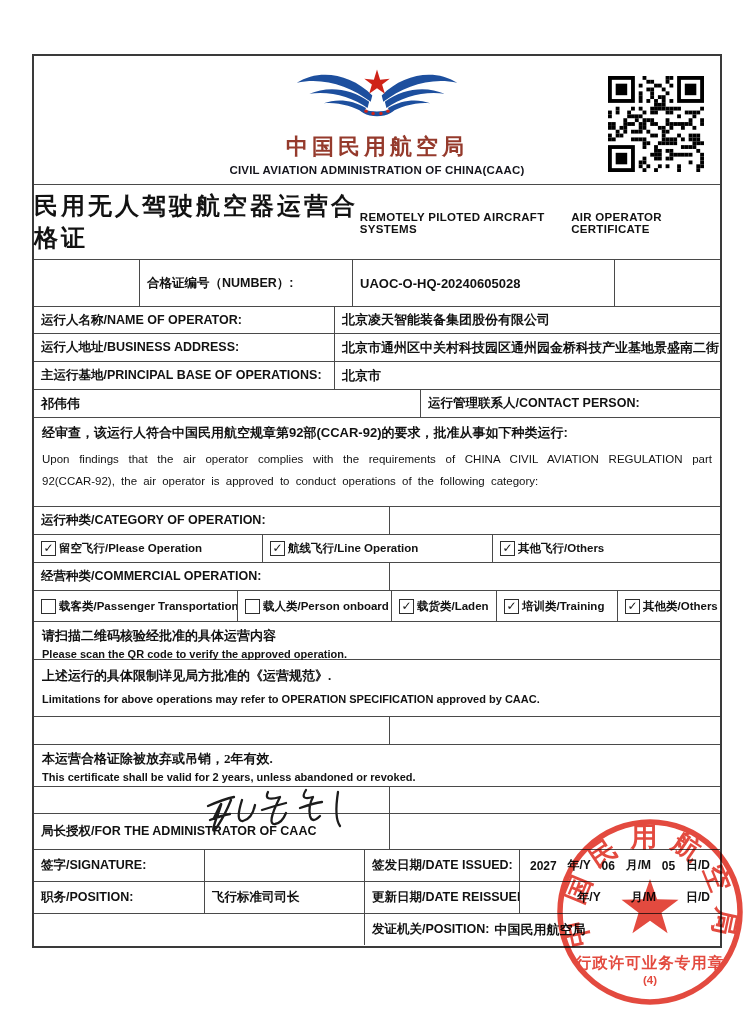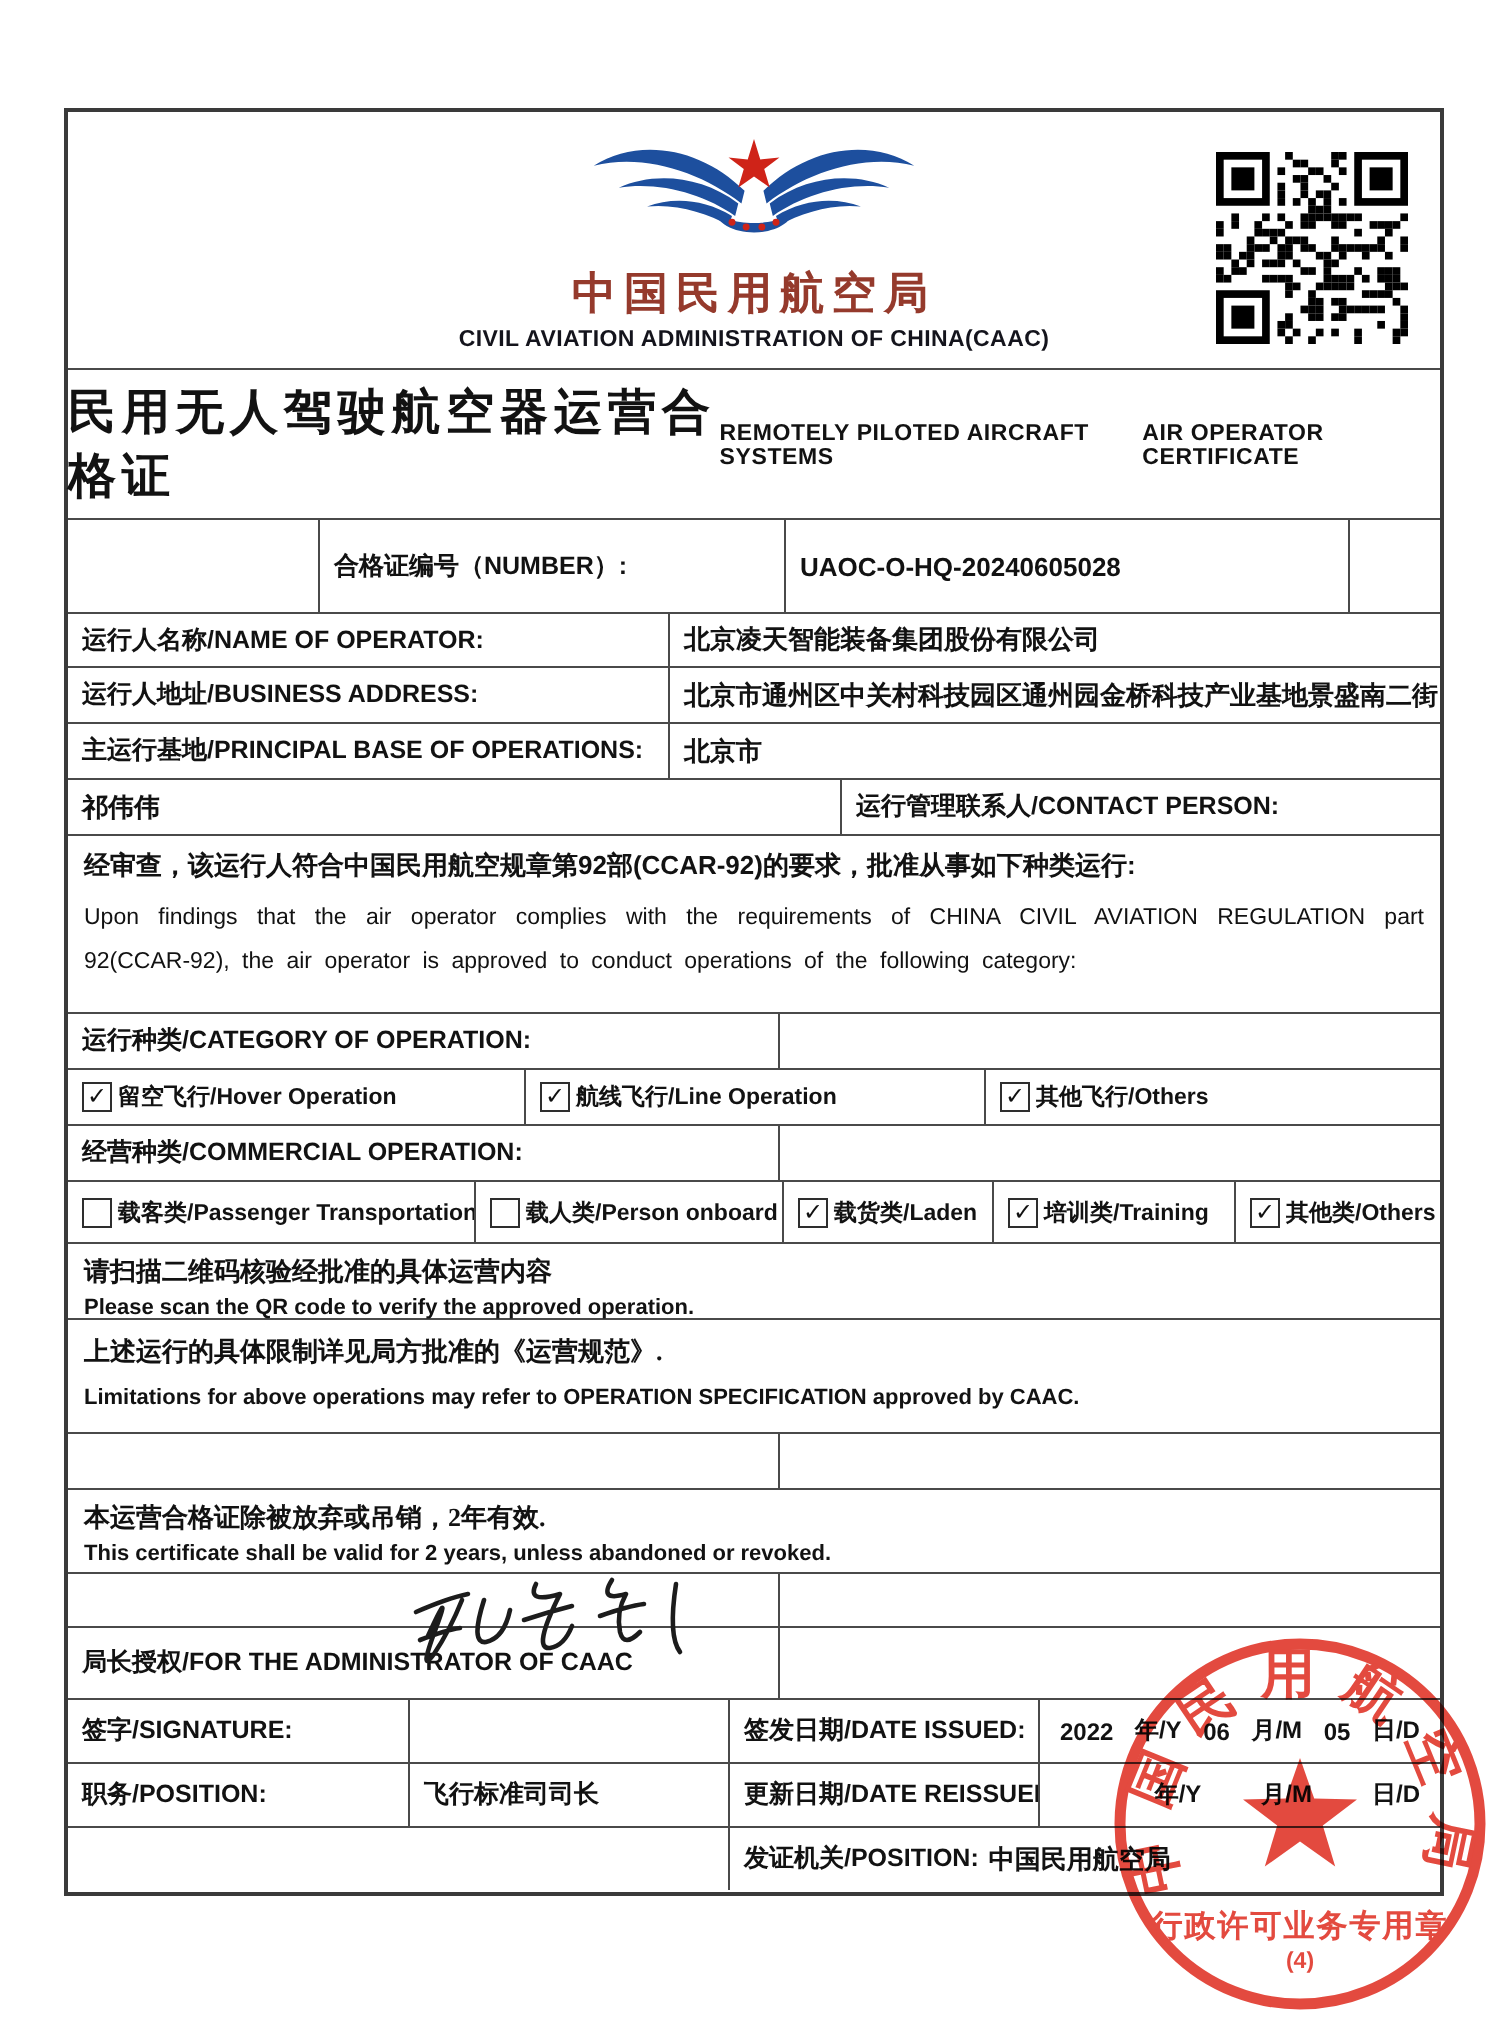--- a/index.html
+++ b/index.html
@@ -23,21 +23,21 @@
   .hdr{height:128px;position:relative;flex-direction:column;display:flex;align-items:center;justify-content:flex-start;padding-top:8px;box-sizing:border-box;}
   .agency-cn{font-size:22px;font-weight:600;color:#953a2c;letter-spacing:4px;margin-top:2px;}
   .agency-en{font-size:11.5px;font-weight:700;color:#14141c;letter-spacing:.2px;margin-top:2px;}
   .qr{position:absolute;right:16px;top:20px;width:96px;height:96px;}
 
   
   .titlerow{height:75px;display:flex;flex-direction:row;align-items:center;justify-content:center;box-sizing:border-box;border-top:1px solid #4a4a4a;}
   .title-cn{font-size:24px;font-weight:700;letter-spacing:3px;}
   .title-en{font-size:11.5px;font-weight:700;margin-top:1px;letter-spacing:.3px;}
 
-  .numrow{height:47px;gap:20px;}
+  .numrow{height:47px;}
   .numrow .cell{align-items:center;}
   .inforow{height:28px;}
   .approval{height:89px;display:block;padding:4px 8px;box-sizing:border-box;border-top:1px solid #4a4a4a;}
   .approval .cn{font-size:13px;font-weight:700;margin:2px 0 6px 0;}
   .approval .en{font-size:11.5px;text-align:justify;line-height:1.95;word-spacing:3px;}
 
   .seclabel{height:28px;}
   .optrow{height:28px;}
   .optrow2{height:31px;}
   .opt{font-size:11.5px;font-weight:700;white-space:nowrap;}
@@ -318,21 +318,21 @@
     <div class="en">Upon findings that the air operator complies with the requirements of CHINA CIVIL AVIATION REGULATION part 92(CCAR-92), the air operator is approved to conduct operations of the following category:</div>
   </div>
 
   <div class="row seclabel">
     <div class="cell lbl" style="width:355px">运行种类/CATEGORY OF OPERATION:</div>
     <div class="cell" style="flex:1"></div>
   </div>
   <div class="row optrow">
     <div class="cell opt" style="width:228px">
       <span class="cbx">✓</span>
-      <span>留空飞行/Hover Operation</span>
+      <span>留空飞行/Please Operation</span>
     </div>
     <div class="cell opt" style="width:230px">
       <span class="cbx">✓</span>
       <span>航线飞行/Line Operation</span>
     </div>
     <div class="cell opt" style="flex:1">
       <span class="cbx">✓</span>
       <span>其他飞行/Others</span>
     </div>
   </div>
@@ -392,21 +392,21 @@
   <div class="row adminrow">
     <div class="cell lbl" style="width:355px">局长授权/FOR THE ADMINISTRATOR OF CAAC</div>
     <div class="cell" style="flex:1"></div>
   </div>
 
   <div class="row sigrow">
     <div class="cell lbl" style="width:170px">签字/SIGNATURE:</div>
     <div class="cell" style="width:160px"></div>
     <div class="cell lbl" style="width:155px">签发日期/DATE ISSUED:</div>
     <div class="cell datecell" style="flex:1">
-      <span>2022</span>
+      <span>2027</span>
       <span>年/Y</span>
       <span>06</span>
       <span>月/M</span>
       <span>05</span>
       <span>日/D</span>
     </div>
   </div>
 
   <div class="row posrow">
     <div class="cell lbl" style="width:170px">职务/POSITION:</div>

